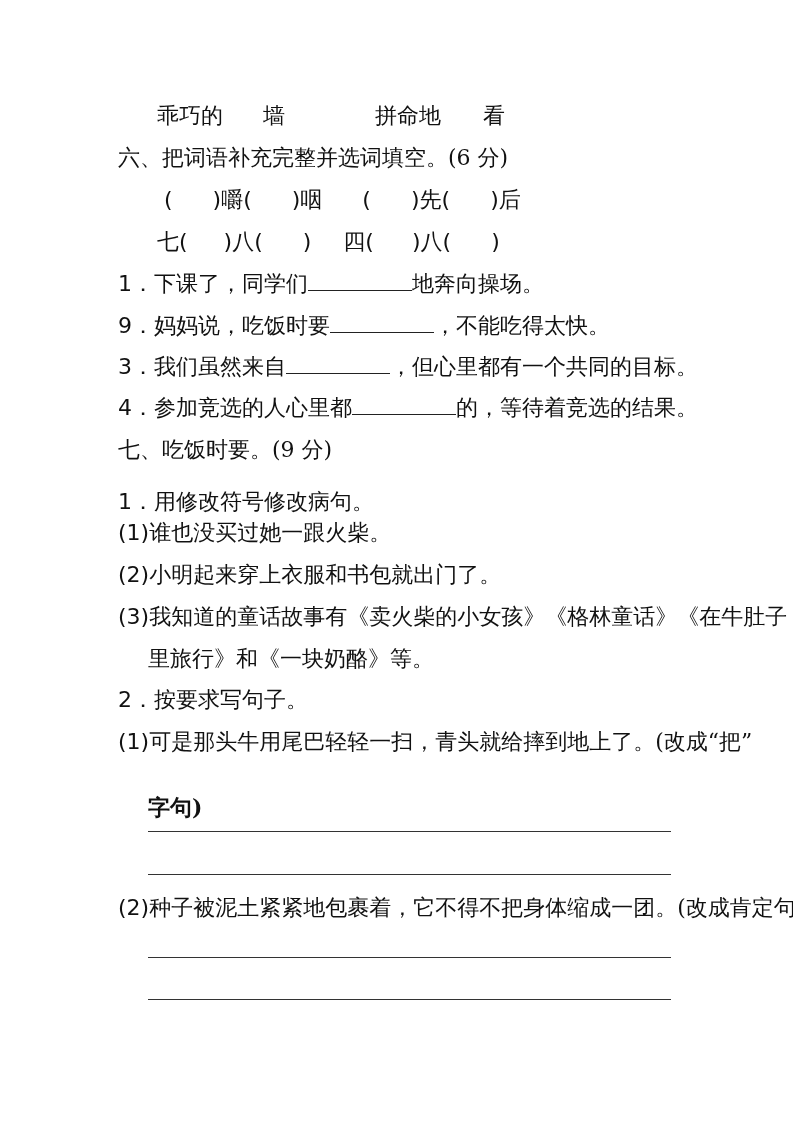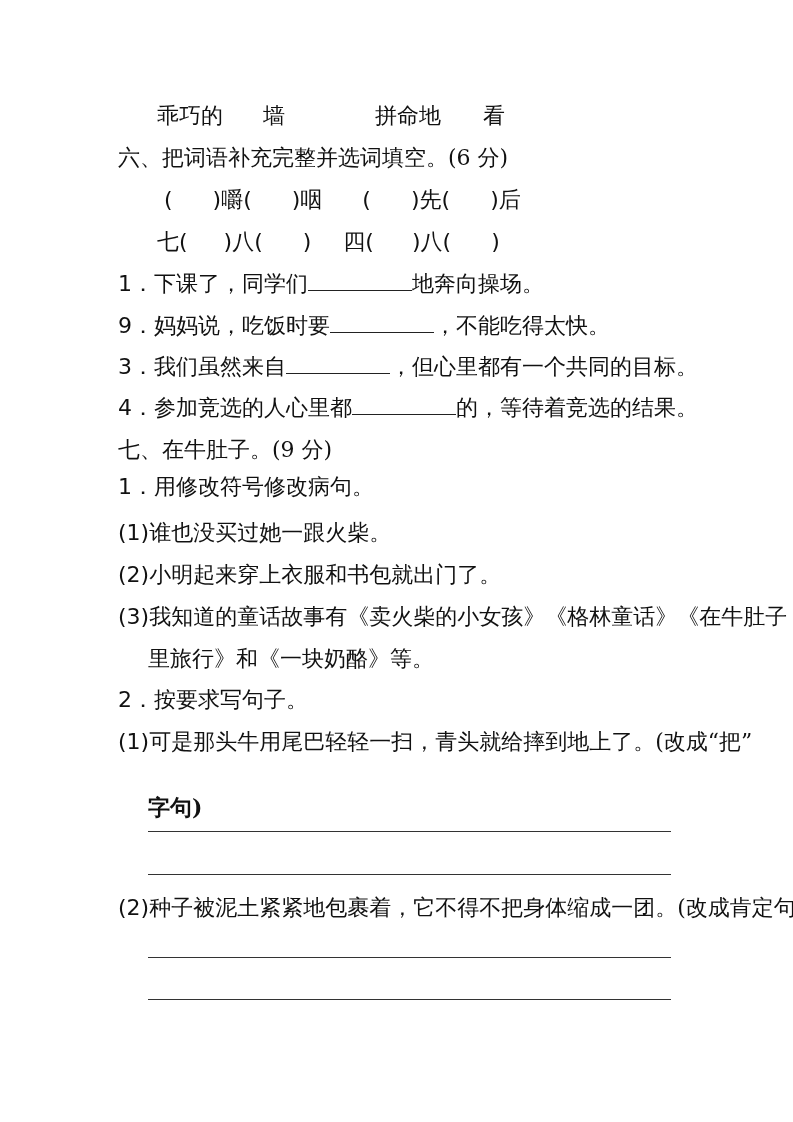--- a/index.html
+++ b/index.html
@@ -51,24 +51,24 @@
 
 <div class="line" style="top:356px;">
   <span>3．我们虽然来自</span><span class="blank" style="width:104px"></span><span>，但心里都有一个共同的目标。</span>
 </div>
 
 <div class="line" style="top:397px;">
   <span>4．参加竞选的人心里都</span><span class="blank" style="width:104px"></span><span>的，等待着竞选的结果。</span>
 </div>
 
 <div class="line" style="top:439px;">
-  <span>七、在牛肚子。</span><span class="serif">(9 分)</span>
+  <span>七、吃饭时要。</span><span class="serif">(9 分)</span>
 </div>
 
-<div class="line" style="top:476px;text-align:right;">1．用修改符号修改病句。</div>
+<div class="line" style="top:491px;text-align:right;">1．用修改符号修改病句。</div>
 <div class="line" style="top:522px;">(1)谁也没买过她一跟火柴。</div>
 <div class="line" style="top:564px;">(2)小明起来穿上衣服和书包就出门了。</div>
 <div class="line" style="top:606px;">(3)我知道的童话故事有《卖火柴的小女孩》《格林童话》《在牛肚子</div>
 <div class="line indent" style="top:648px;">里旅行》和《一块奶酪》等。</div>
 
 <div class="line" style="top:689px;">2．按要求写句子。</div>
 <div class="line" style="top:731px;">
   <span>(1)可是那头牛用尾巴轻轻一扫，青头就给摔到地上了。</span><span class="serif">(改成“把”</span>
 </div>
 <div class="line indent serif" style="top:796px;font-weight:bold;">字句)</div>

